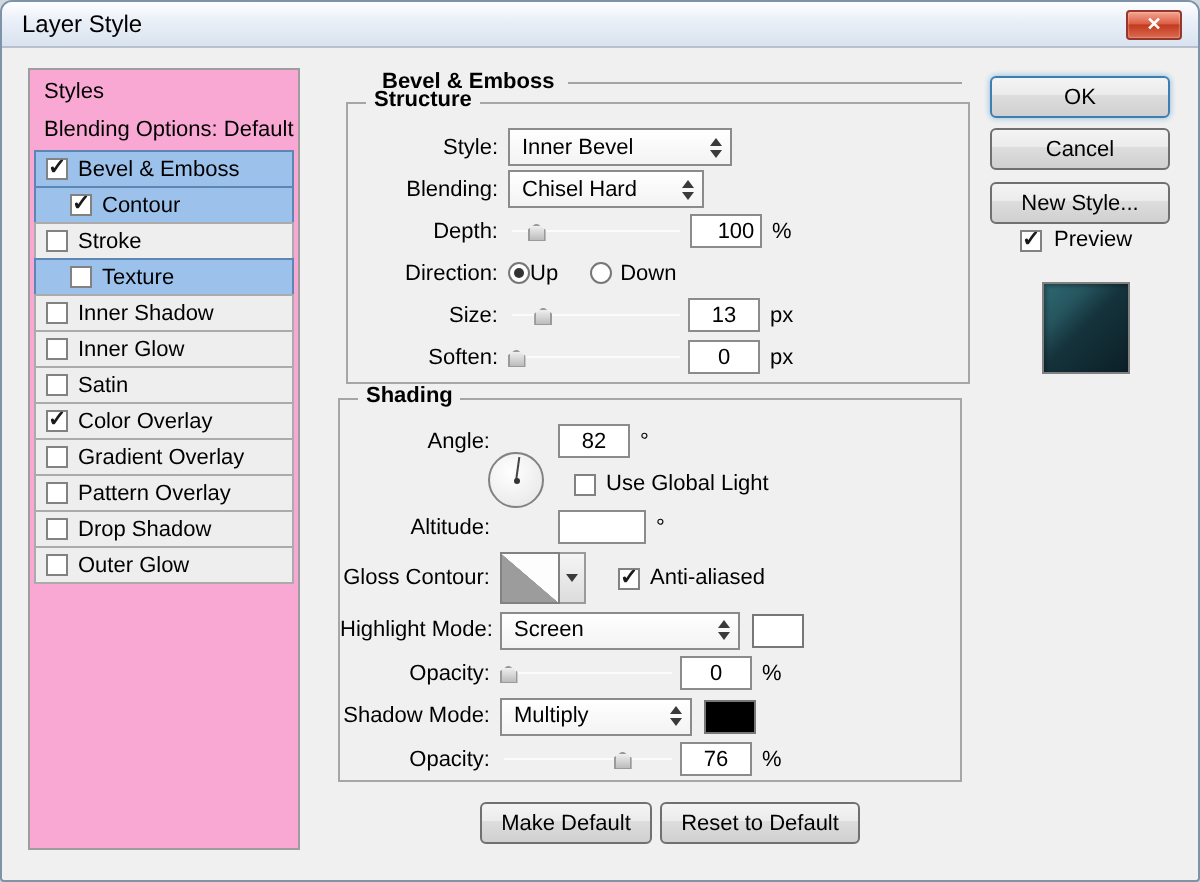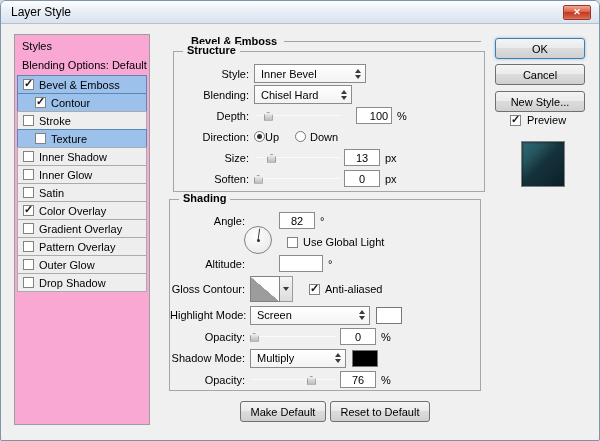--- a/index.html
+++ b/index.html
@@ -142,25 +142,25 @@
     <div class="style-row">
       <span class="cb"></span>
       <span>Gradient Overlay</span>
     </div>
     <div class="style-row">
       <span class="cb"></span>
       <span>Pattern Overlay</span>
     </div>
     <div class="style-row">
       <span class="cb"></span>
+      <span>Drop Shadow</span>
+    </div>
+    <div class="style-row">
+      <span class="cb"></span>
       <span>Outer Glow</span>
-    </div>
-    <div class="style-row">
-      <span class="cb"></span>
-      <span>Drop Shadow</span>
     </div>
   </div>
 
   <div id="main-title">
     <span>Bevel &amp; Emboss</span>
     <div class="rule"></div>
   </div>
 
   <div class="group" id="structure-group">
     <span class="legend">Structure</span>
@@ -186,21 +186,21 @@
           </span>
       </div>
     </div>
 
     <div class="row" style="height:21px">
       <span class="lbl-col">Depth:</span>
       <div class="slider">
         <div class="track"></div>
         <div class="thumb" style="left: 14%;"></div>
       </div>
-      <input class="val" style="margin-left: 16px; padding-left: 12px;" value="100">
+      <input class="val" style="margin-left: 5px; padding-left: 12px;" value="100">
       <span class="unit">%</span>
     </div>
 
     <div class="row" style="height:21px">
       <span class="lbl-col">Direction:</span>
       <span class="radio checked"></span>
       <span style="margin-left:0">Up</span>
       <span class="radio" style="margin-left:16px"></span>
       <span style="margin-left:4px">Down</span>
     </div>

